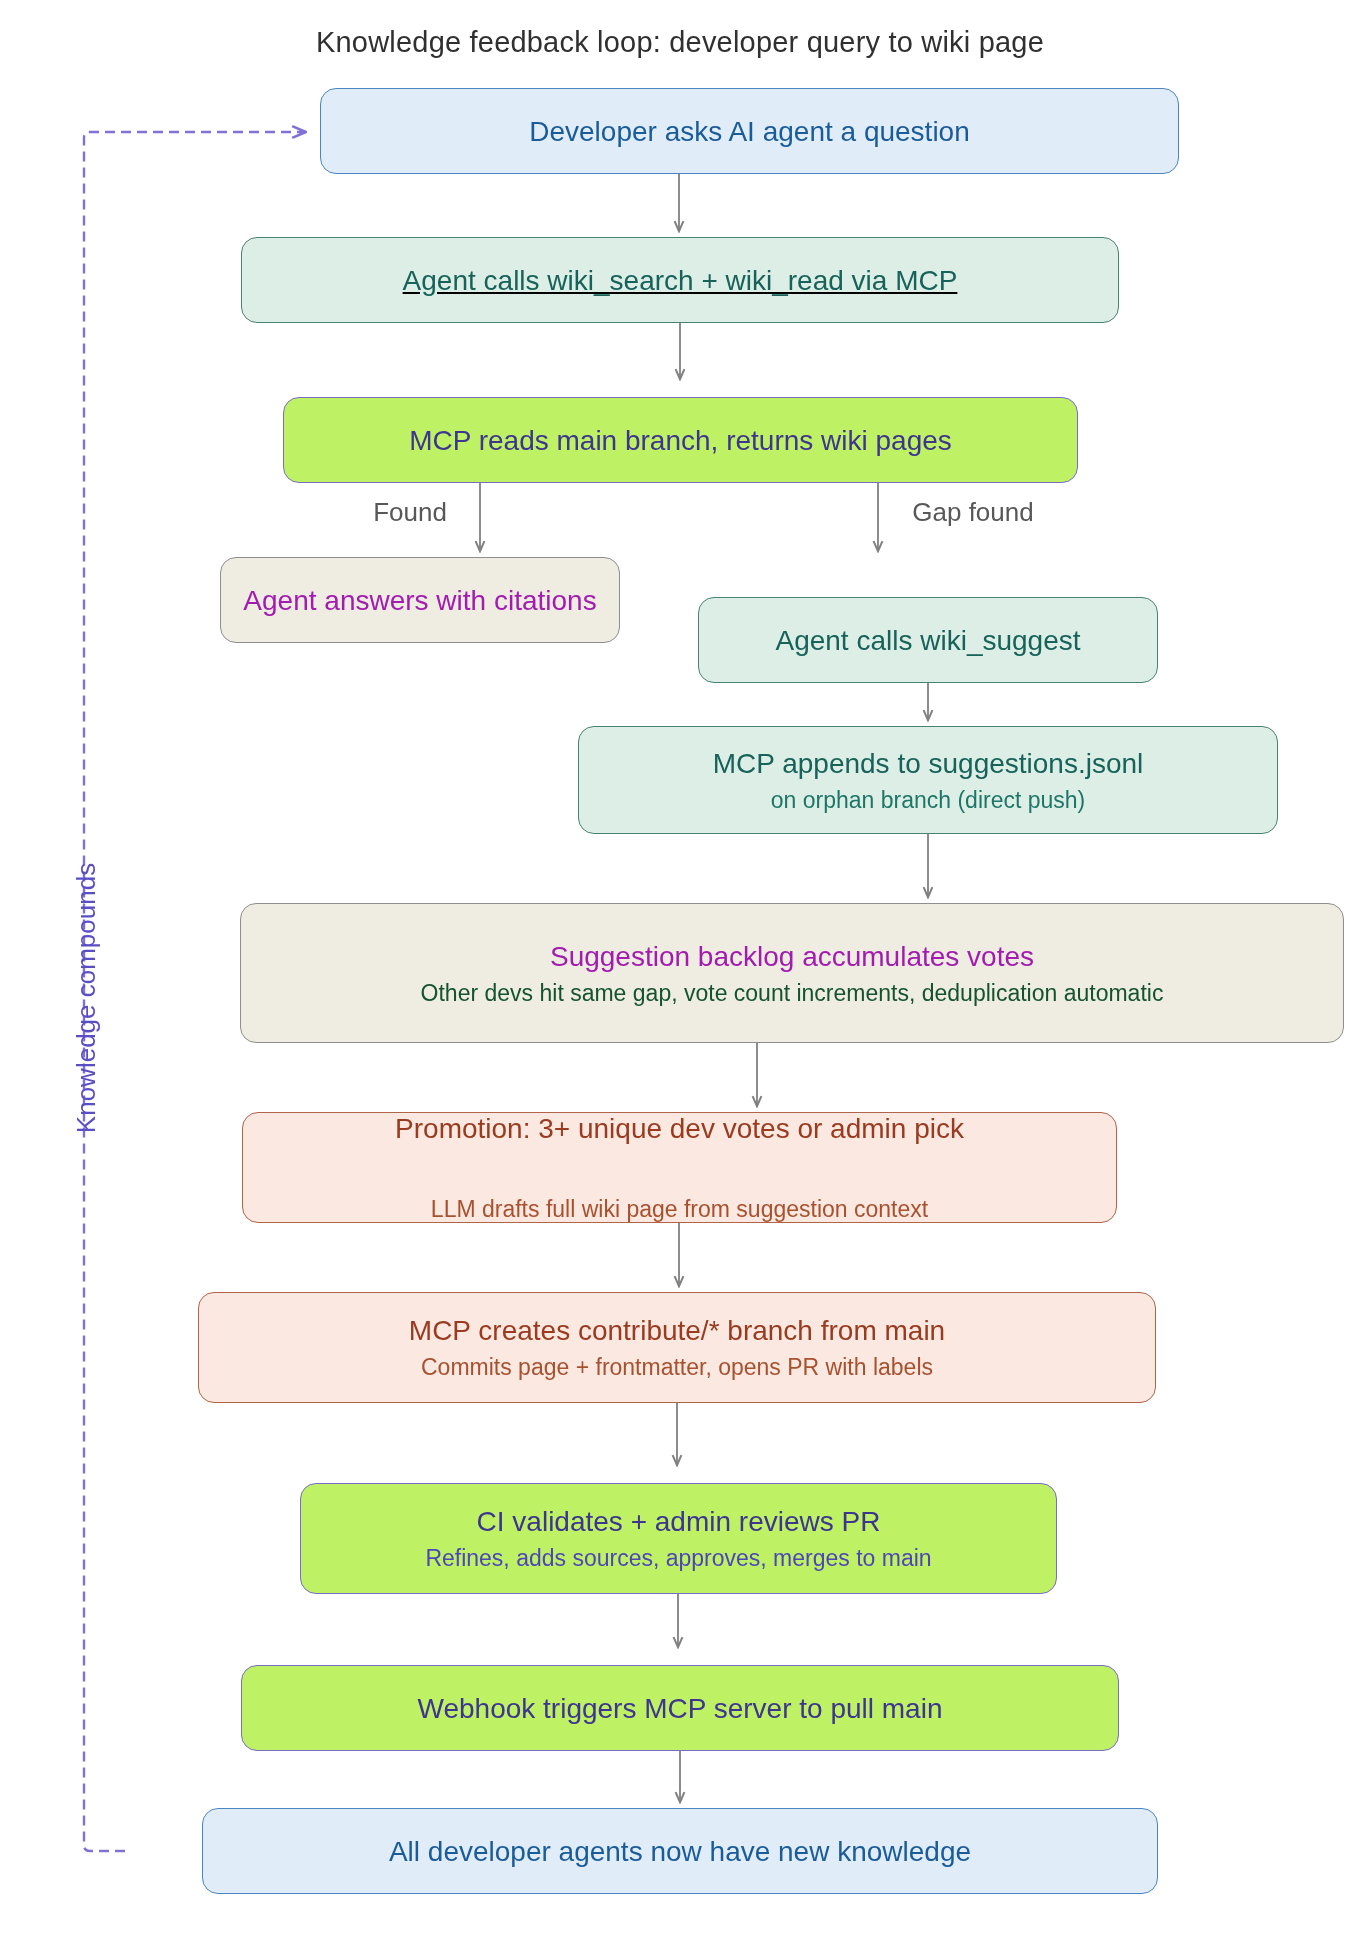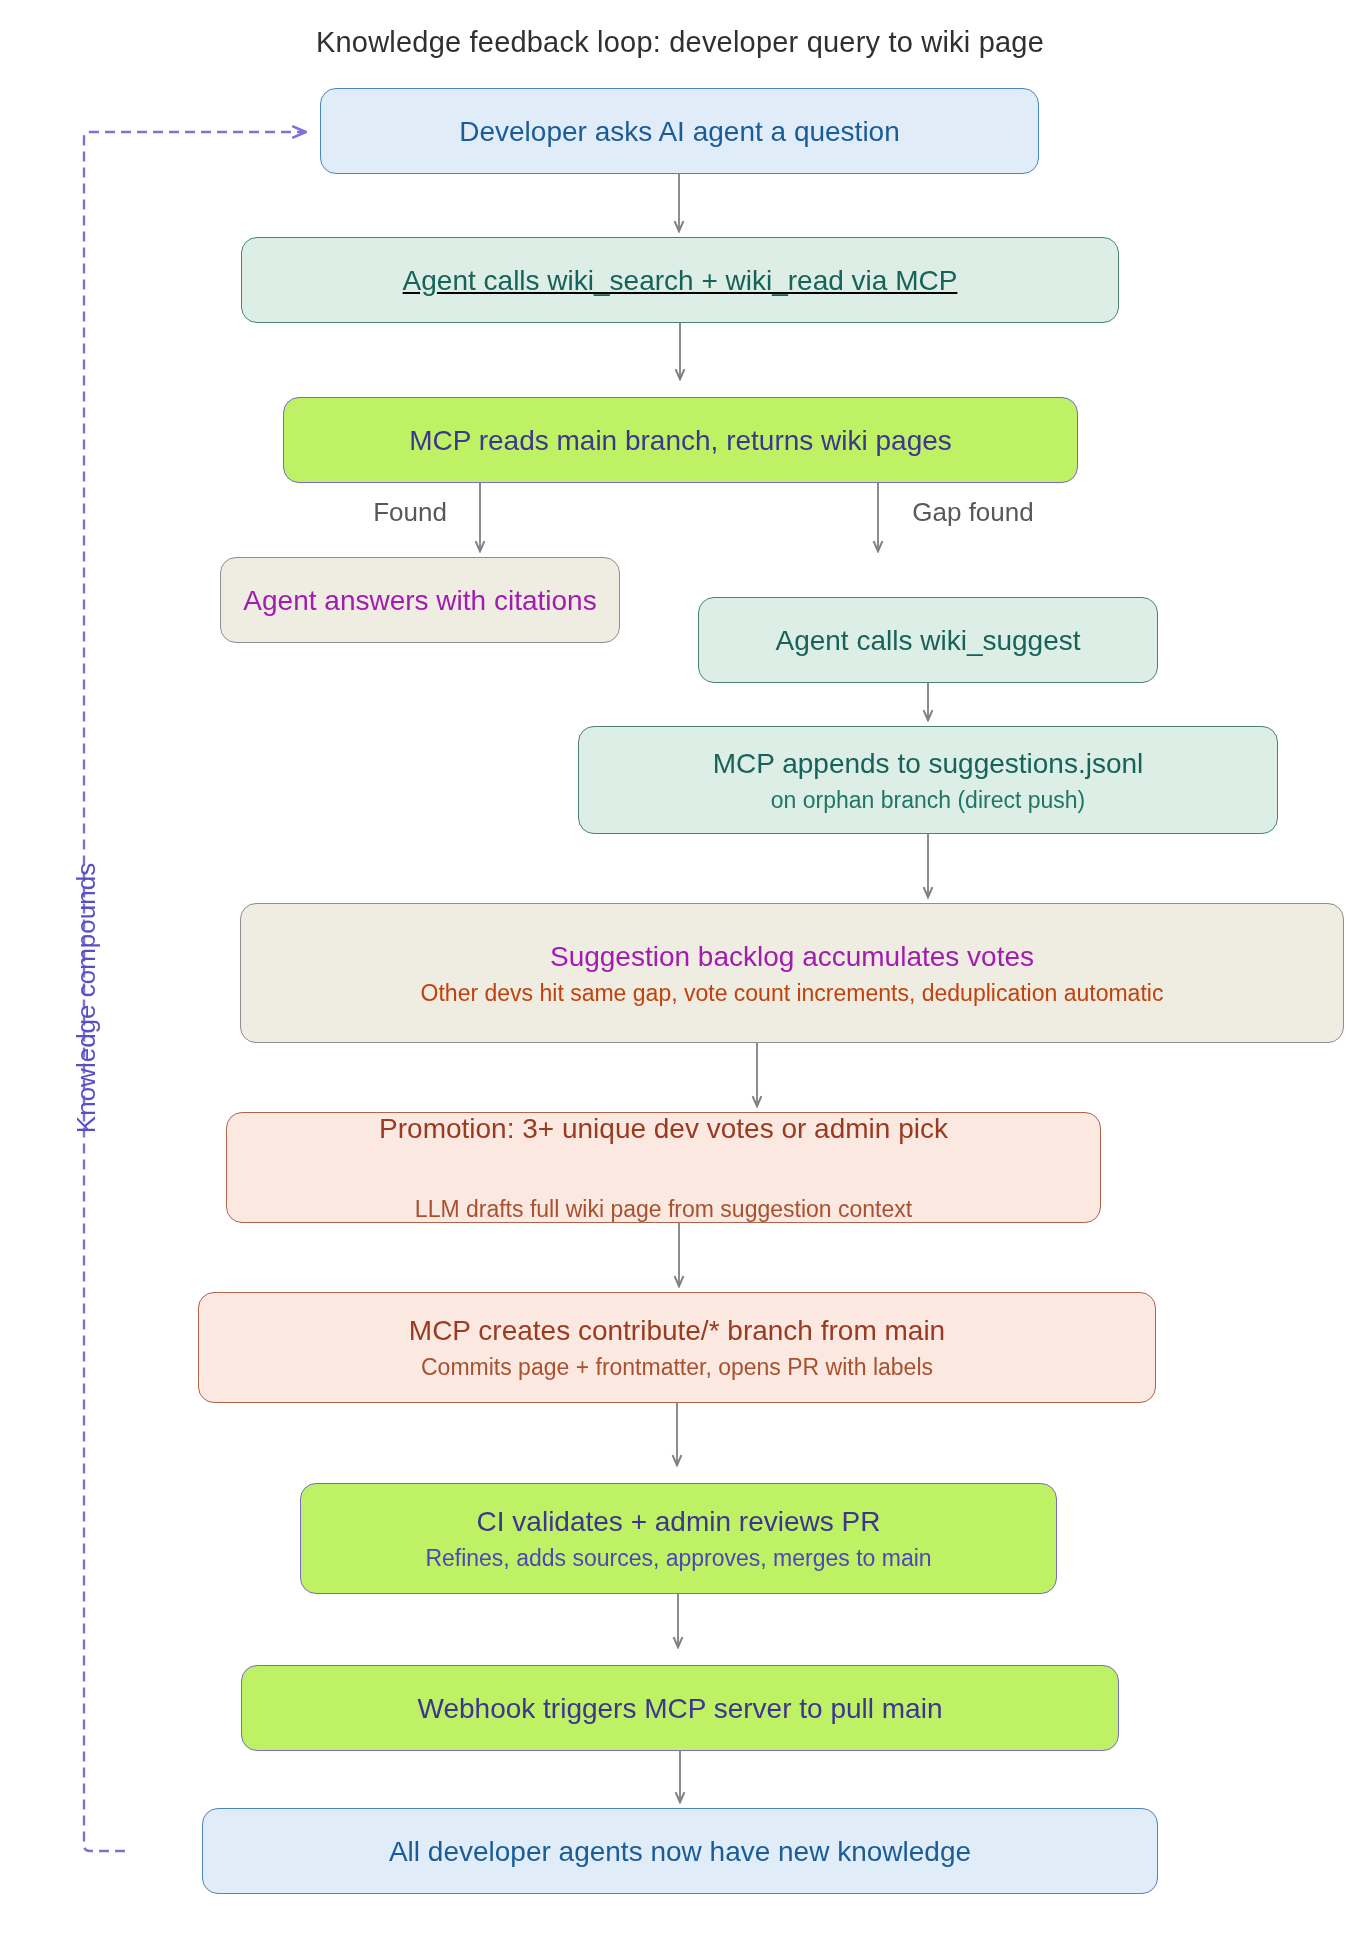--- a/index.html
+++ b/index.html
@@ -22,21 +22,21 @@
   .blue     {background:#e0ecf8;border-color:#4c86c0;}
   .blue     .main{color:#1a5c99;}
   .green    {background:#ddeee6;border-color:#4a8370;}
   .green    .main{color:#17635a;}
   .green    .sub{color:#1e7667;}
   .lavender {background:#bef264;border-color:#7a6bc9;margin-top:12px;}
   .lavender .main{color:#3d3590;}
   .lavender .sub{color:#4e46b8;}
   .beige    {background:#efece2;border-color:#8e8e8e;}
   .beige    .main{color:#a21caf;}
-  .beige    .sub{color:#c2410c;}
+  .beige    .sub{color:#14532d;}
   .pink     {background:#fae8e1;border-color:#b06449;}
   .pink     .main{color:#9a3b20;}
   .pink     .sub{color:#a8512f;}
   .edge-label{
     position:absolute;transform:translate(-50%,-50%);
     font-size:26px;color:#585858;background:#ffffff;padding:0 6px;white-space:nowrap;
   }
   .loop-label{
     position:absolute;left:86px;top:998px;transform:translate(-50%,-50%) rotate(-90deg);
     font-size:26px;color:#5a4ec5;white-space:nowrap;
@@ -67,21 +67,21 @@
     <line x1="928" y1="834" x2="928" y2="896" stroke="#808080" stroke-width="1.8" marker-end="url(#arrowGray)"></line>
     <line x1="757" y1="1043" x2="757" y2="1105" stroke="#808080" stroke-width="1.8" marker-end="url(#arrowGray)"></line>
     <line x1="679" y1="1223" x2="679" y2="1285" stroke="#808080" stroke-width="1.8" marker-end="url(#arrowGray)"></line>
     <line x1="677" y1="1403" x2="677" y2="1464" stroke="#808080" stroke-width="1.8" marker-end="url(#arrowGray)"></line>
     <line x1="678" y1="1582" x2="678" y2="1646" stroke="#808080" stroke-width="1.8" marker-end="url(#arrowGray)"></line>
     <line x1="680" y1="1739" x2="680" y2="1801" stroke="#808080" stroke-width="1.8" marker-end="url(#arrowGray)"></line>
   </svg>
 
   <div class="diagram-title">Knowledge feedback loop: developer query to wiki page</div>
 
-  <div class="node blue" style="left:320px;top:88px;width:719px;height:86px;">
+  <div class="node blue" style="left:320px;top:88px;width:859px;height:86px;">
     <span class="main">Developer asks AI agent a question</span>
   </div>
 
   <div class="node green" style="left:241px;top:237px;width:878px;height:86px;text-decoration:underline;">
     <span class="main">Agent calls wiki_search + wiki_read via MCP</span>
   </div>
 
   <div class="node lavender" style="left:283px;top:385px;width:795px;height:86px;">
     <span class="main">MCP reads main branch, returns wiki pages</span>
   </div>
@@ -97,21 +97,21 @@
   <div class="node green" style="left:578px;top:726px;width:700px;height:108px;">
     <span class="main">MCP appends to suggestions.jsonl</span>
     <span class="sub">on orphan branch (direct push)</span>
   </div>
 
   <div class="node beige" style="left:240px;top:903px;width:1104px;height:140px;">
     <span class="main">Suggestion backlog accumulates votes</span>
     <span class="sub">Other devs hit same gap, vote count increments, deduplication automatic</span>
   </div>
 
-  <div class="node pink" style="left:226px;top:1112px;width:875px;height:111px;gap:44px;">
+  <div class="node pink" style="left:242px;top:1112px;width:875px;height:111px;gap:44px;">
     <span class="main">Promotion: 3+ unique dev votes or admin pick</span>
     <span class="sub">LLM drafts full wiki page from suggestion context</span>
   </div>
 
   <div class="node pink" style="left:198px;top:1292px;width:958px;height:111px;">
     <span class="main">MCP creates contribute/* branch from main</span>
     <span class="sub">Commits page + frontmatter, opens PR with labels</span>
   </div>
 
   <div class="node lavender" style="left:241px;top:1653px;width:878px;height:86px;">

